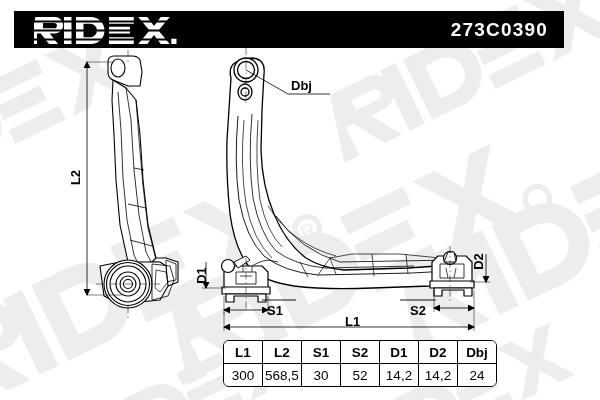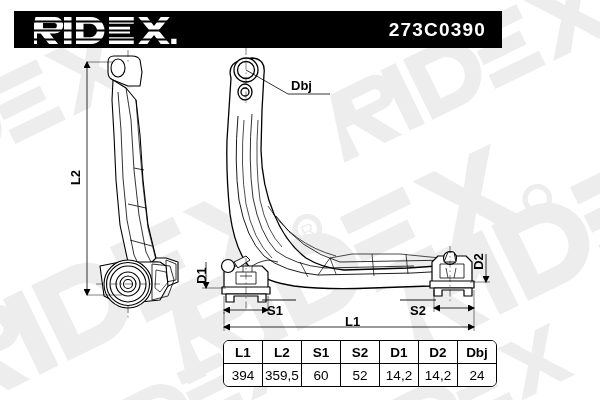--- a/index.html
+++ b/index.html
@@ -22,21 +22,21 @@
     inset: 0;
     z-index: 0;
     pointer-events: none;
   }
 
   
   #header-bar {
     position: absolute;
     left: 14px;
     top: 11px;
-    width: 488px;
+    width: 550px;
     height: 37px;
     background: #000000;
     z-index: 3;
   }
   #brand-logo {
     position: absolute;
     left: 20px;
     top: 3px;
     width: 150px;
     height: 30px;
@@ -397,23 +397,23 @@
           <th>L2</th>
           <th>S1</th>
           <th>S2</th>
           <th>D1</th>
           <th>D2</th>
           <th>Dbj</th>
         </tr>
       </thead>
       <tbody>
         <tr>
-          <td>394</td>
-          <td>359,5</td>
-          <td>60</td>
+          <td>300</td>
+          <td>568,5</td>
+          <td>30</td>
           <td>52</td>
           <td>14,2</td>
           <td>14,2</td>
           <td>24</td>
         </tr>
       </tbody>
     </table>
   </div>
 
 </div>

